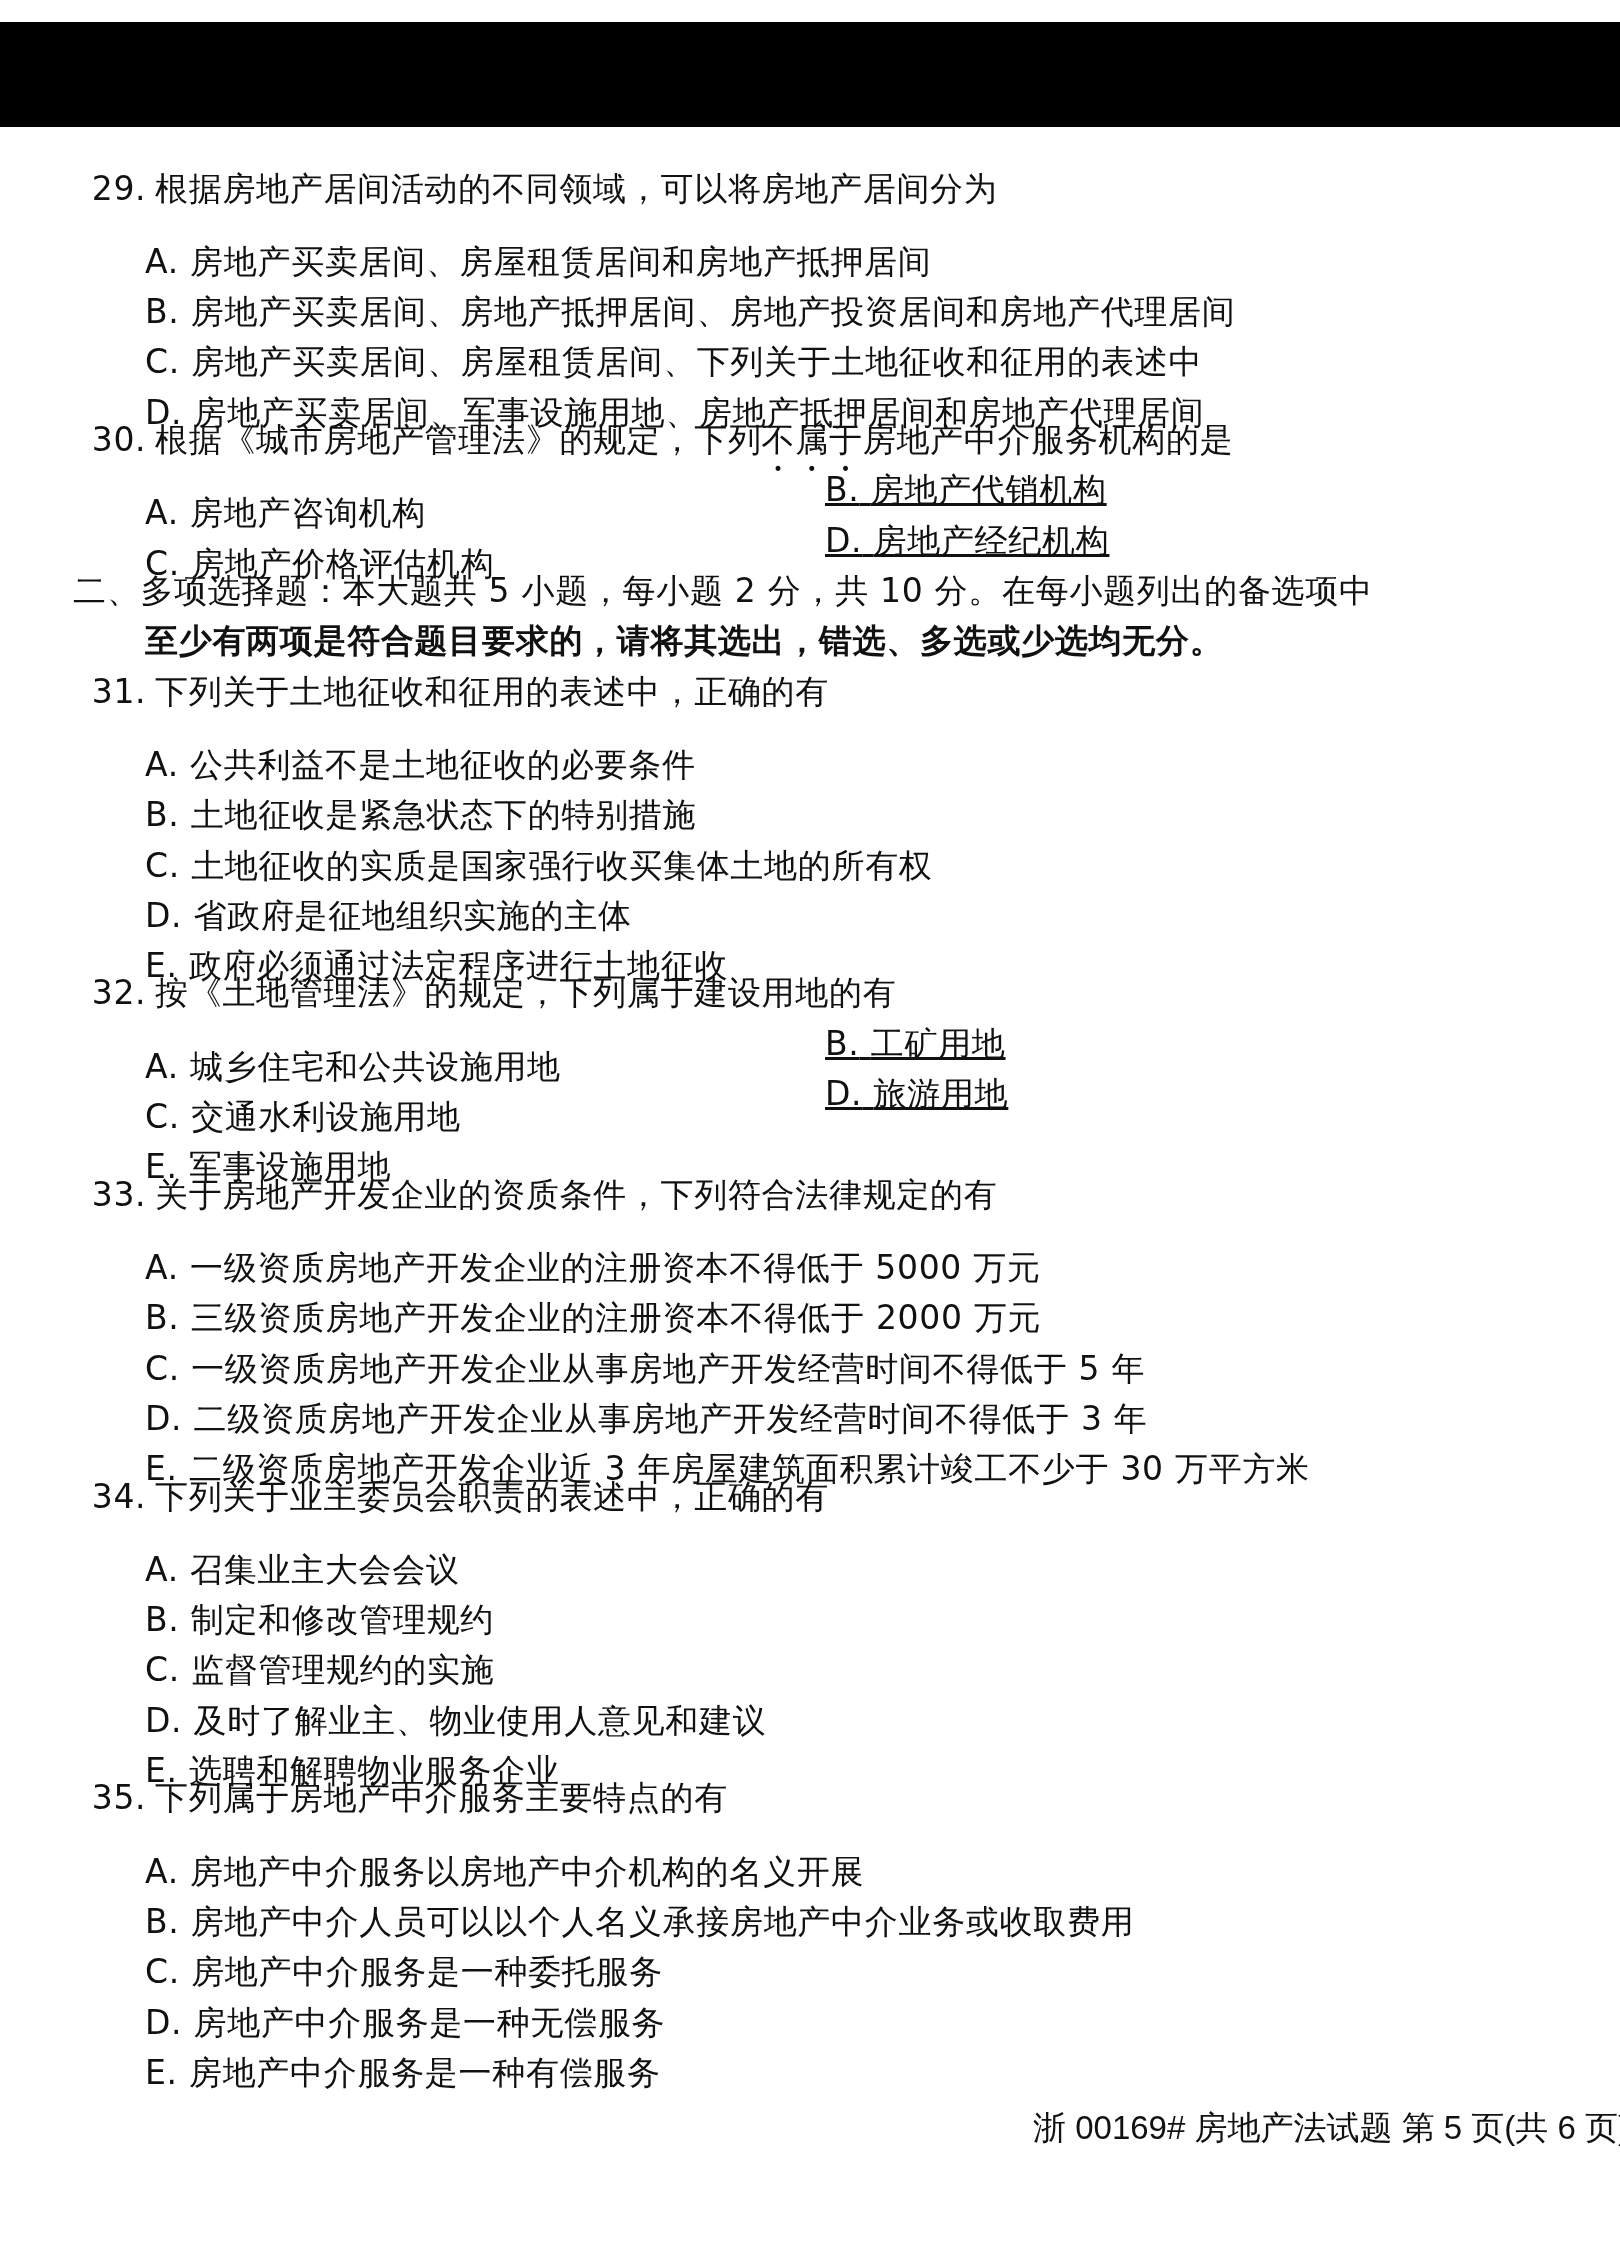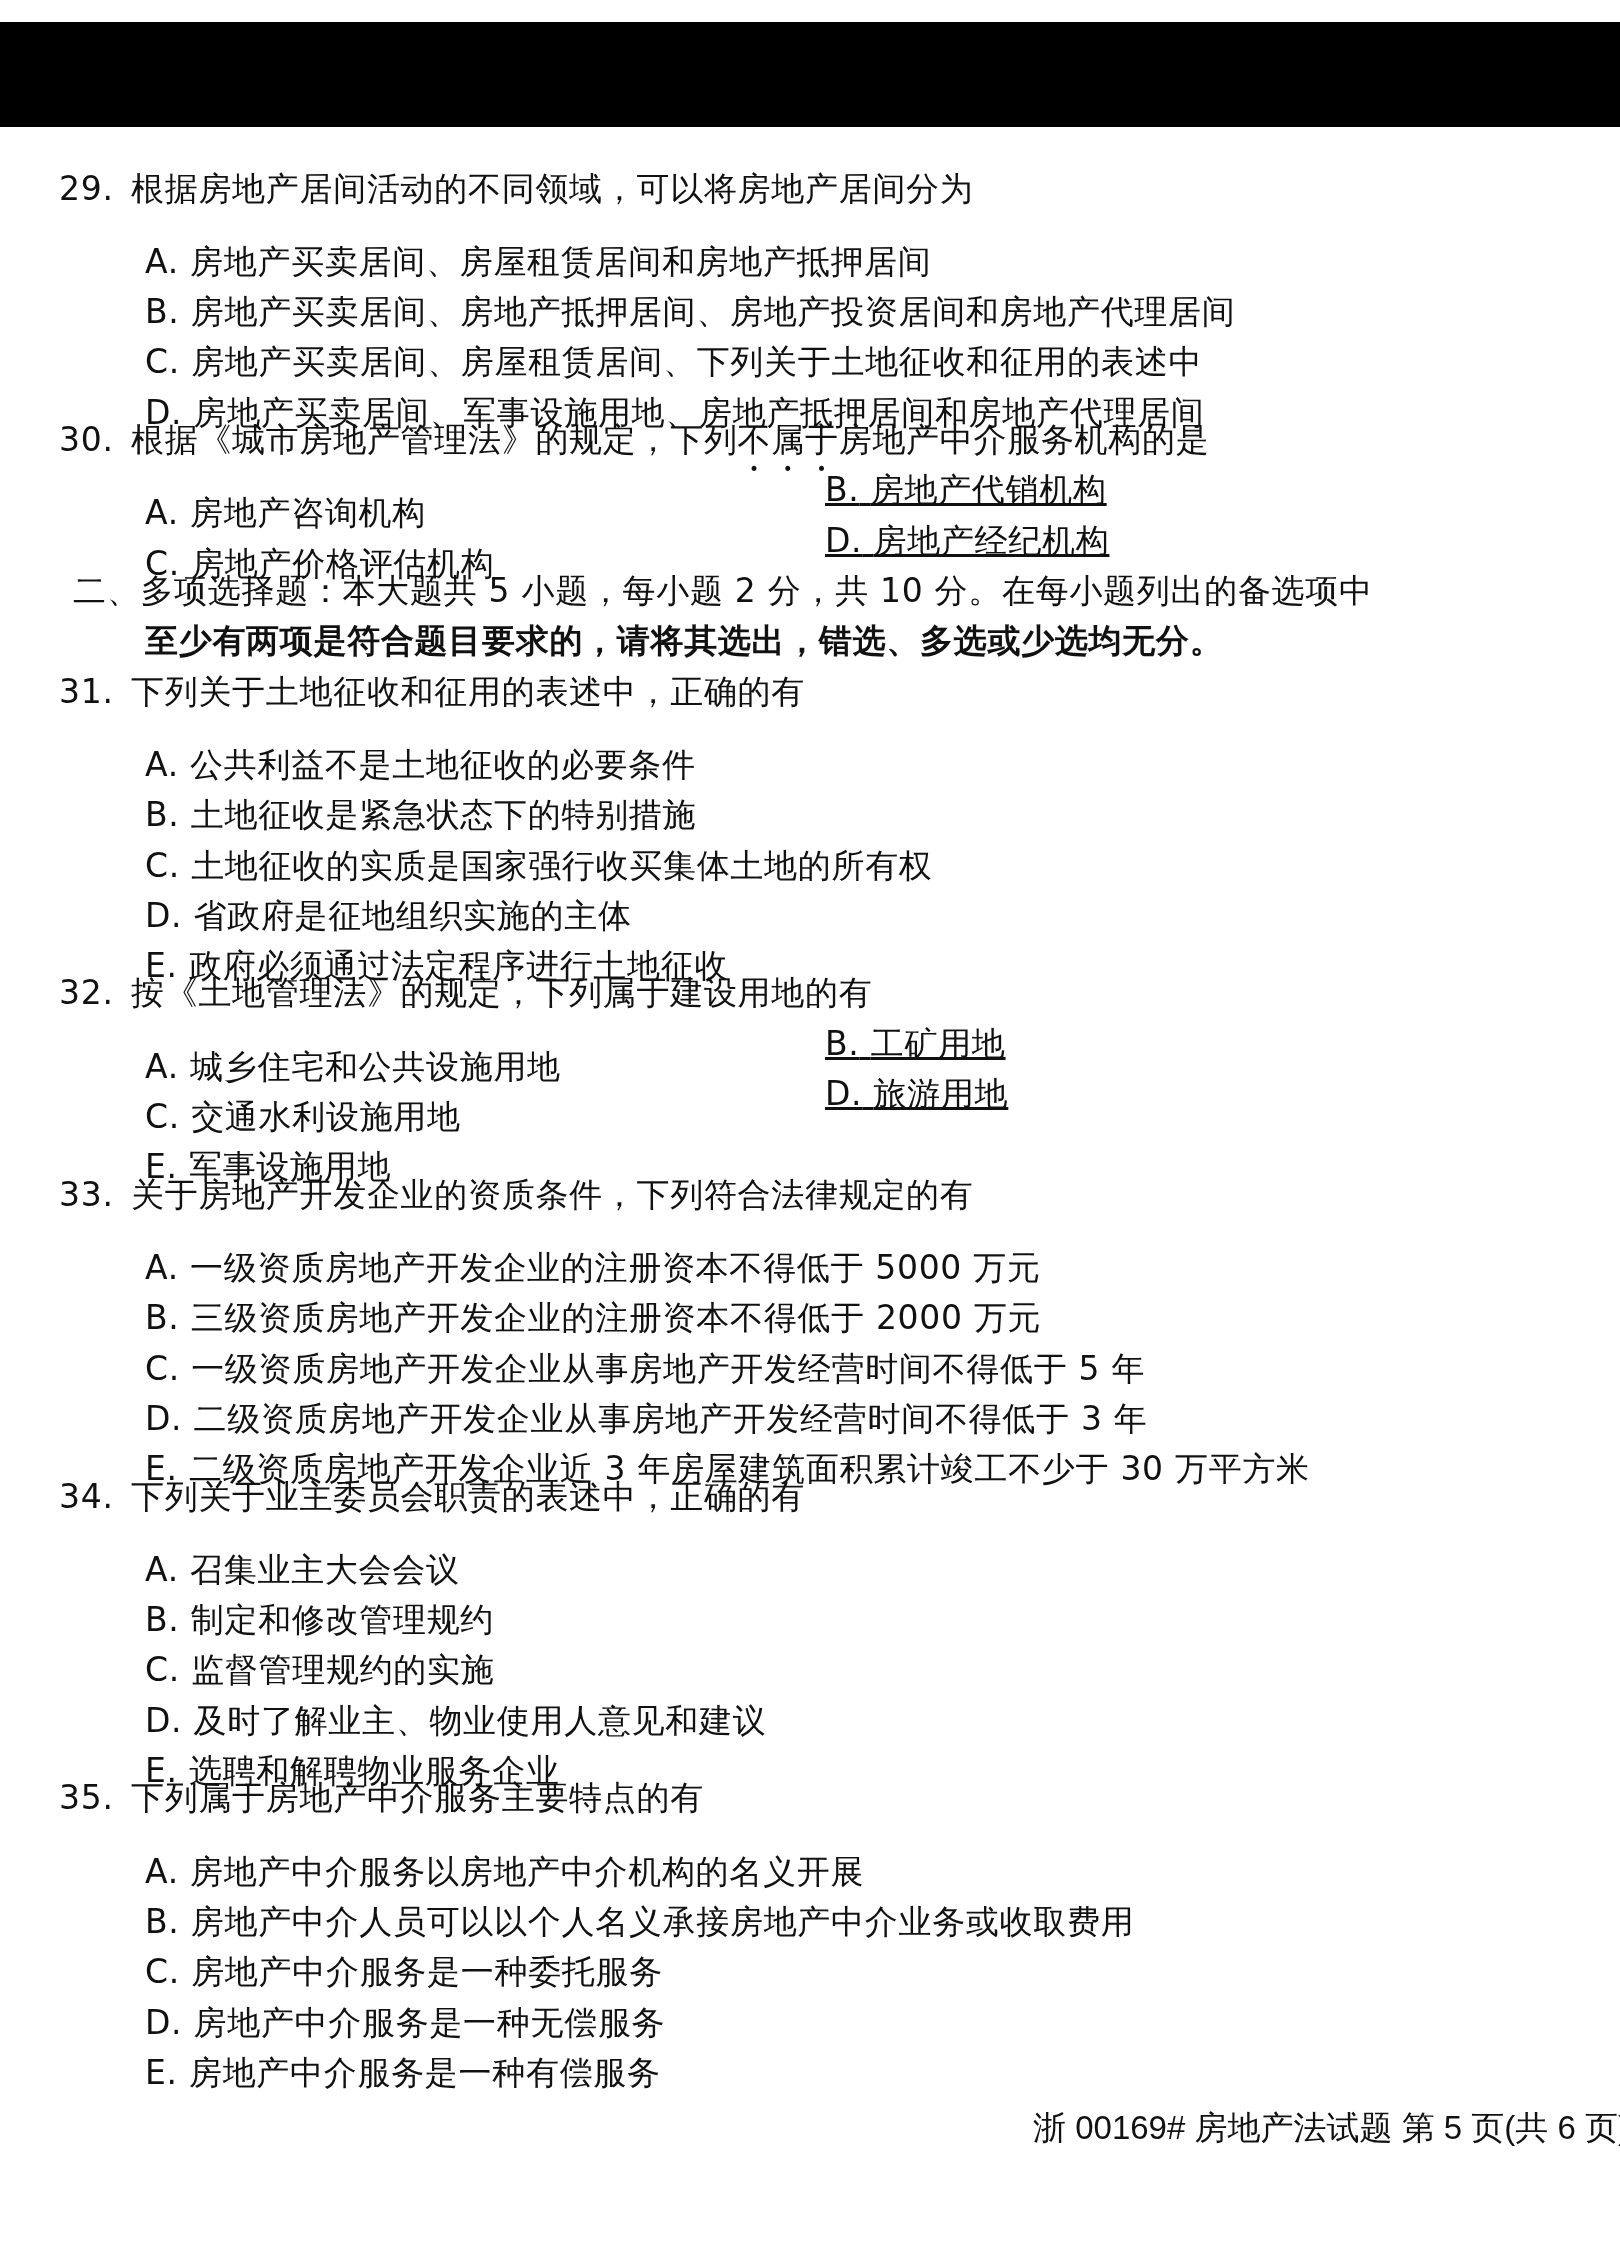--- a/index.html
+++ b/index.html
@@ -1,21 +1,21 @@
 <!DOCTYPE html>
 <html style="font-size:10.5px"><head>
 <meta charset="utf-8">
 <style>
   html, body { margin: 0; padding: 0; background: #ffffff; }
   body { width: 1620px; height: 2261px; position: relative; overflow: hidden;
          font-family: "DejaVu Sans", "Liberation Sans", sans-serif; color: #111; }
   .topbar { position: absolute; left: 0; top: 22px; width: 1620px; height: 105px; background: #000; }
   .line { position: absolute; font-size: 33px; line-height: 39px; white-space: nowrap; letter-spacing: 0.7px; }
   .qnum { display: inline-block; width: 72px; }
-  .q { left: 59px; }
+  .q { left: 83px; text-align: center; }
   .opt { left: 145px; margin-top: 23px; }
   .opt2 { left: 825px; text-decoration: underline; }
   .sect { left: 73px; font-weight: normal; }
   .sect2 { left: 145px; font-weight: bold; }
   .emph { text-emphasis: dot; -webkit-text-emphasis: dot; text-emphasis-position: under; -webkit-text-emphasis-position: under; }
   .footer { position: absolute; top: 2070px; left: 9px; width: 1620px; text-align: right;
             font-family: Liberation Sans, sans-serif; font-size: 33px; line-height: 39px; }
 </style>
 </head>
 <body>

